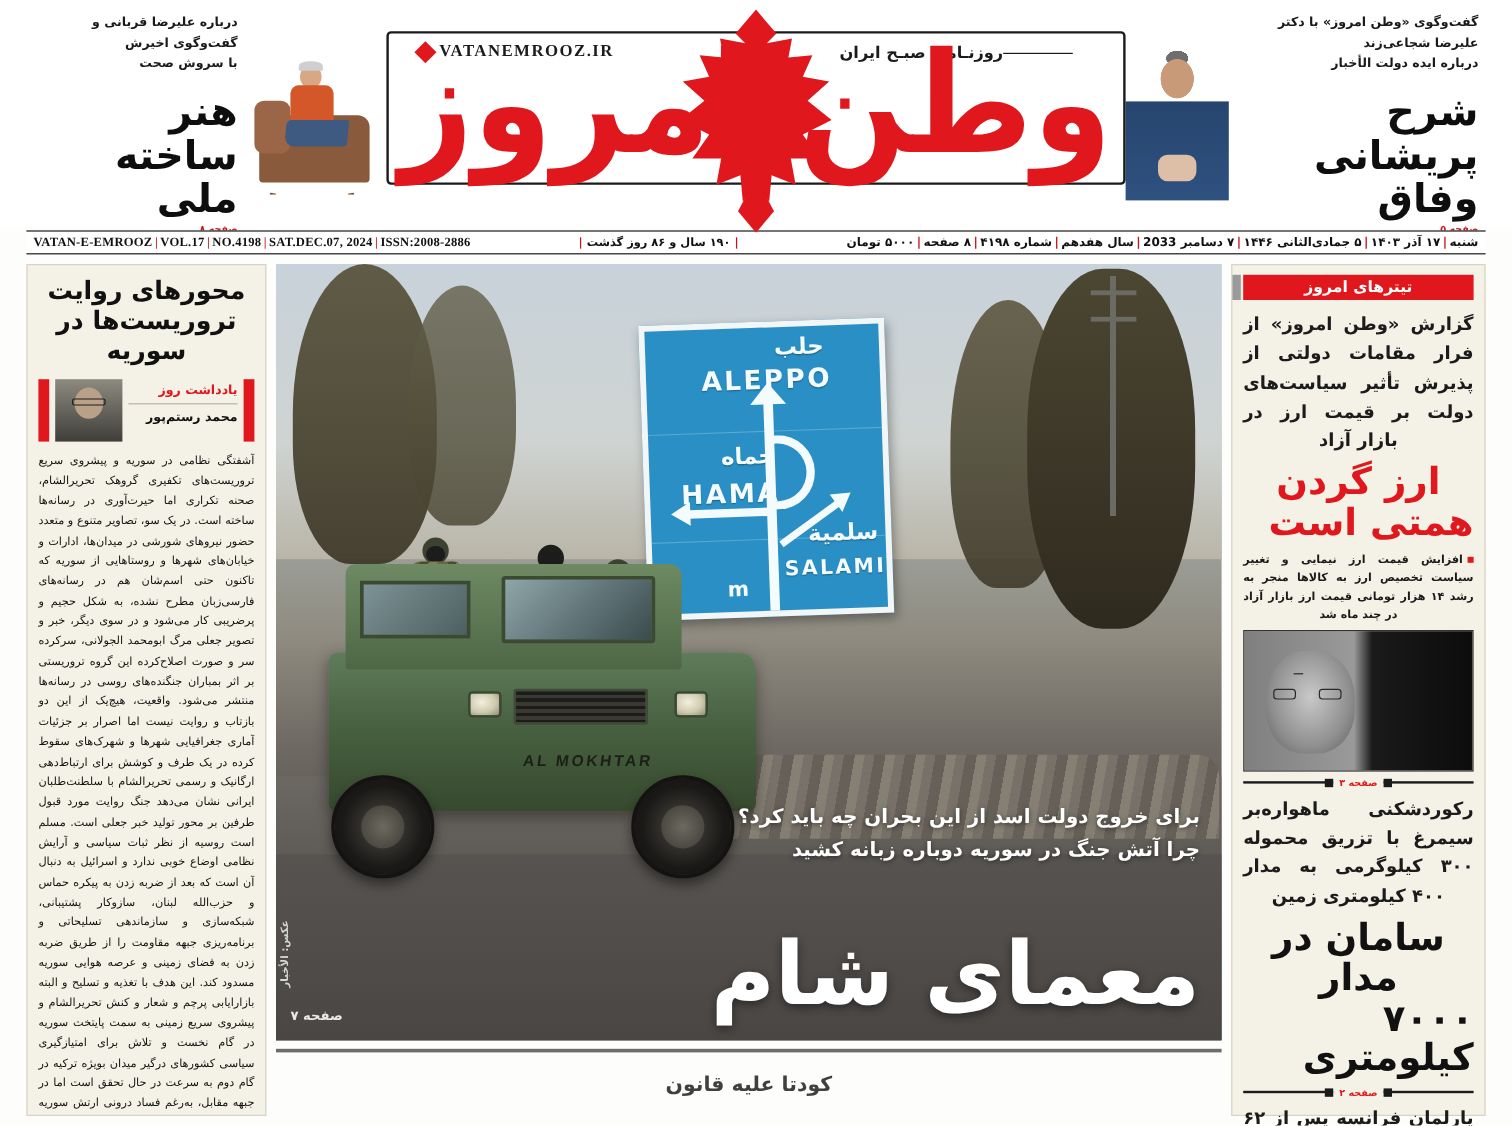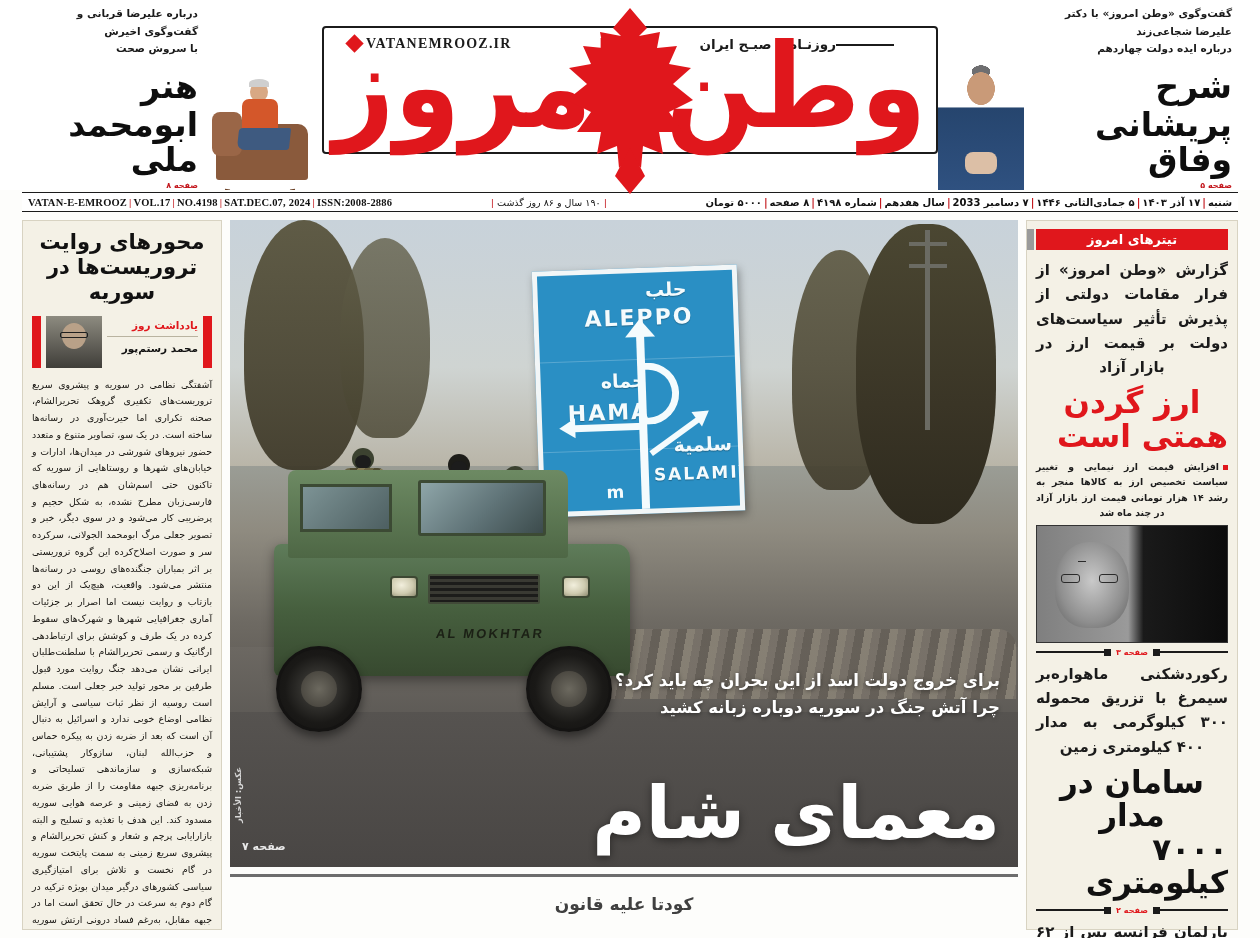--- a/index.html
+++ b/index.html
@@ -29,21 +29,21 @@
     align-items: stretch;
     padding: 6px 22px 0 22px;
     background: #ffffff;
   }
 
   
   .promo {
     width: 300px;
     display: flex;
     flex-direction: row;
-    align-items: flex-end;
+    align-items: center;
     position: relative;
   }
   .promo-photo {
     width: 86px;
     height: 130px;
     margin-top: 8px;
     position: relative;
     overflow: hidden;
     flex: none;
   }
@@ -237,21 +237,21 @@
   .infobar-en {
     direction: ltr;
     font-family: "Liberation Serif", serif;
     font-weight: 700;
     color: #111;
     font-size: 10.5px;
     letter-spacing: 0.2px;
   }
   .infobar-en span.sep { color:#c3161c; padding: 0 2px; font-weight:900;}
   .infobar-mid {
-    direction: rtl; font-size: 9.5px; font-weight:400; color:#111;
+    direction: rtl; font-size: 9.5px; font-weight:700; color:#111;
   }
 
   
   .body-wrap {
     display: flex;
     flex-direction: row;
     padding: 8px 22px 0 22px;
     height: 718px;
     gap: 8px;
   }
@@ -660,21 +660,21 @@
 </head>
 <body>
 
 <div class="page">
 
   <div class="header">
 
     <div class="promo">
       <div class="promo-text">
         <div class="promo-kicker">گفت‌وگوی «وطن امروز» با دکتر علیرضا شجاعی‌زند</div>
-        <div class="promo-kicker">درباره ایده دولت چهاردهم</div>
+        <div class="promo-kicker">درباره ایده دولت الأخبار</div>
         <div class="promo-title">
           <span>شرح</span>
           <span class="l2">پریشانی وفاق</span>
         </div>
         <div class="promo-page">صفحه ۵</div>
       </div>
       <div class="promo-photo right-man"></div>
     </div>
 
     <div class="masthead">
@@ -692,21 +692,21 @@
         <path d="M65 140 L80 168 L65 186 L50 168 Z" fill="#e0171c"></path>
       </svg>
     </div>
 
     <div class="promo left">
       <div class="promo-text">
         <div class="promo-kicker">درباره علیرضا قربانی و گفت‌وگوی اخیرش</div>
         <div class="promo-kicker">با سروش صحت</div>
         <div class="promo-title">
           <span>هنر</span>
-          <span class="l2">ابومحمد ملی</span>
+          <span class="l2">ساخته ملی</span>
         </div>
         <div class="promo-page">صفحه ۸</div>
       </div>
       <div class="promo-photo left-man">
         <div class="chair"></div>
         <div class="chair-legs"></div>
         <div class="seated">
           <div class="head"></div>
             <div class="torso"></div>
             <div class="legs"></div>

